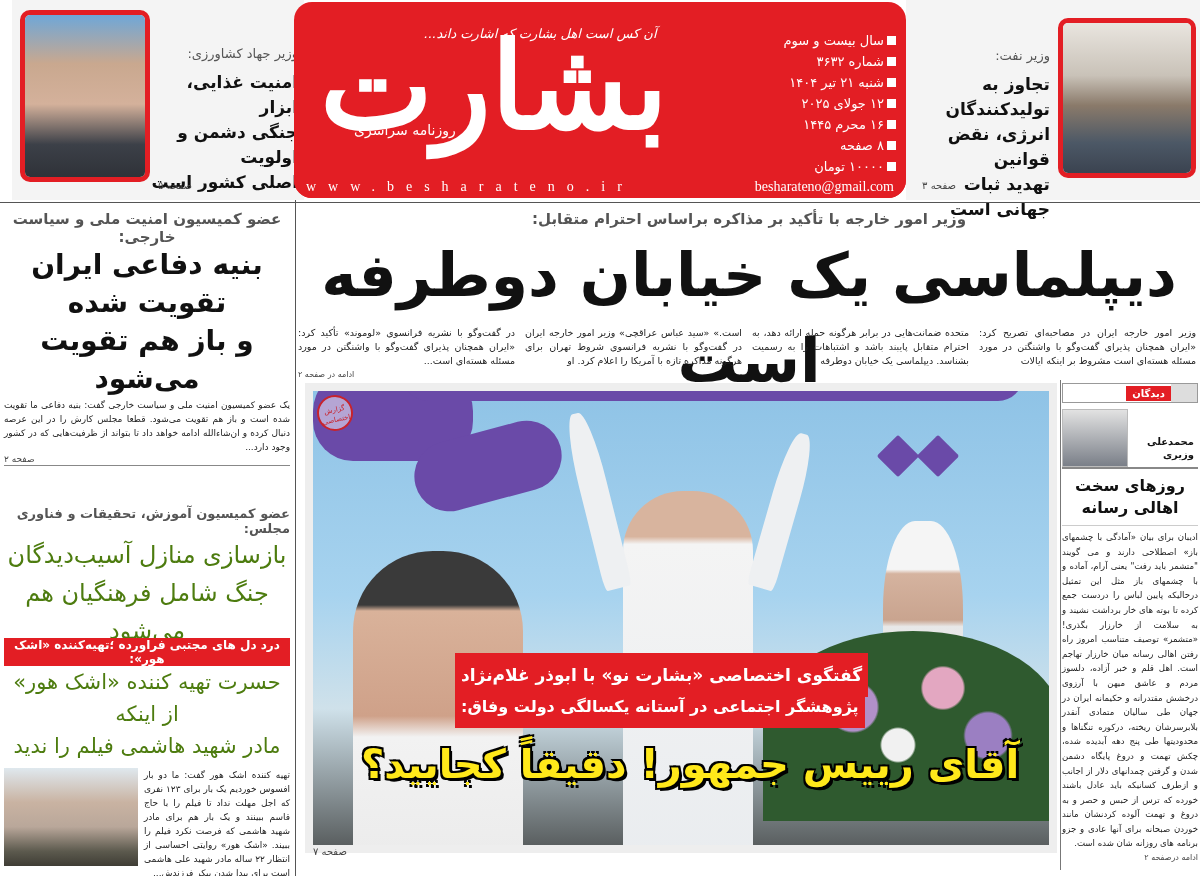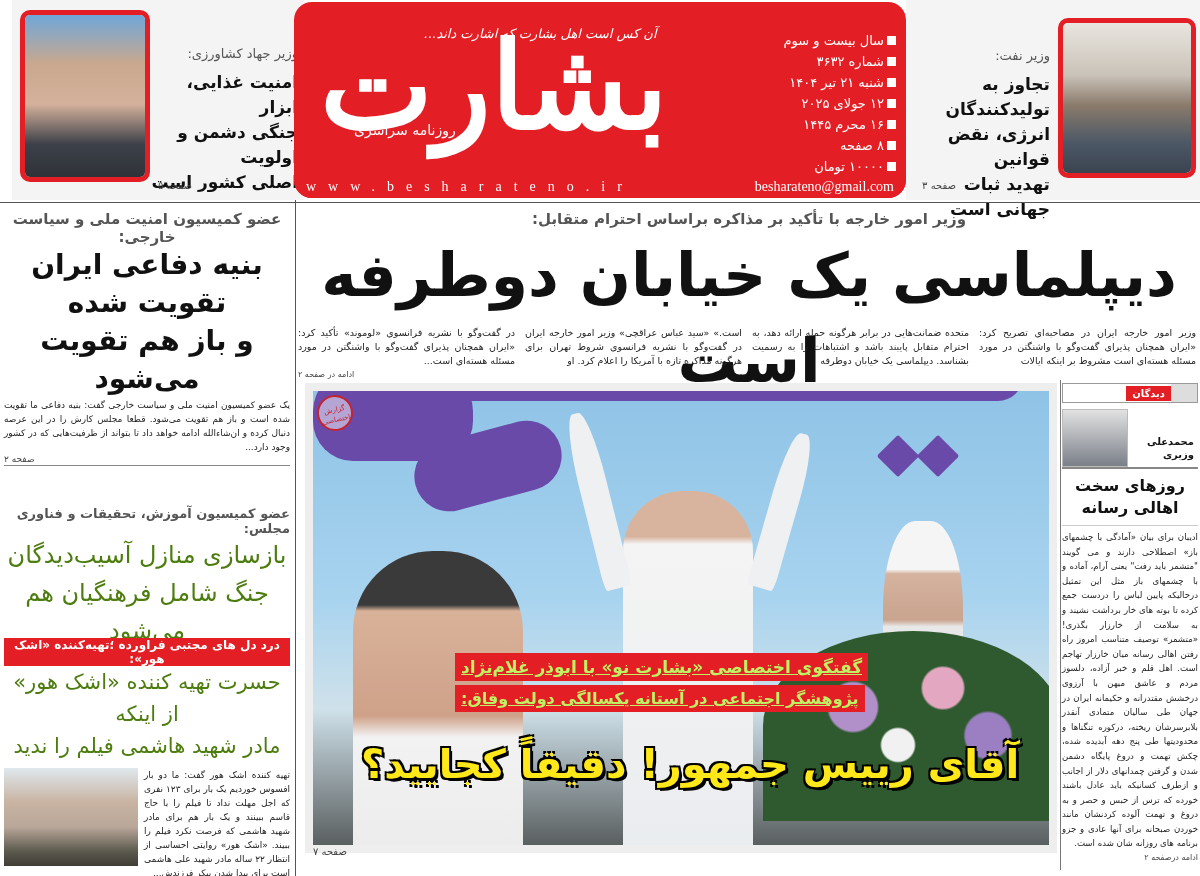--- a/index.html
+++ b/index.html
@@ -45,21 +45,21 @@
   .story .body { font-size: 9px; line-height: 14px; text-align: justify; color: #222; }
   .story .pg { font-size: 9px; color: #444; text-align: left; border-bottom: 1px solid #888; padding-bottom: 1px; }
   .red-banner { background: #e31e24; color: #fff; font-size: 12px; font-weight: bold; text-align: center; padding: 0 0; }
 
   
   .photo-wrap { position: absolute; left: 305px; top: 383px; width: 752px; height: 470px; background: #eee; padding: 8px; }
   .photo { position: relative; width: 100%; height: 100%; overflow: hidden;
     background: linear-gradient(180deg, #8fc3e6 0%, #a7d3ef 45%, #cfe1ea 70%, #5a5f60 100%); }
   .banner-shape { position: absolute; background: #6a4aa8; border-radius: 40px; }
   .figure { position: absolute; border-radius: 40% 40% 10% 10%; }
-  .pic-caption-red { position: absolute; background: #e31e24; color: #bef264; font-weight: bold; padding: 4px 6px; white-space: nowrap; text-decoration: underline; }
+  .pic-caption-red { position: absolute; background: #e31e24; color: #ffffff; font-weight: bold; padding: 12px 6px; white-space: nowrap; }
   .pic-yellow { position: absolute; color: #ffe81a; font-weight: bold; font-size: 40px; text-shadow: 3px 3px 0 #000, -2px -2px 0 #000, 2px -2px 0 #000, -2px 2px 0 #000; white-space: nowrap; }
   .stamp { position: absolute; left: 4px; top: 4px; width: 36px; height: 36px; border: 2px solid #c8232c; border-radius: 50%; color: #c8232c; font-size: 7px; text-align: center; line-height: 10px; padding-top: 8px; transform: rotate(-12deg); background: rgba(255,255,255,0.5); }
 
   
   .right-col { position: absolute; left: 1062px; top: 383px; width: 136px; height: 490px; }
   .ed-header { display: flex; align-items: center; justify-content: flex-start; height: 20px; border: 1px solid #999; }
   .ed-header .icon-box { width: 26px; height: 18px; background: #ddd; }
   .ed-header .tag { background: #e31e24; color: #fff; font-size: 10px; font-weight: bold; padding: 2px 6px; }
   .ed-author { display: flex; margin-top: 6px; height: 60px; border-bottom: 2px solid #888; }
   .ed-author .ph { width: 66px; height: 58px; background: linear-gradient(180deg,#e2e2e2,#7a7f88); border: 1px solid #bbb; }

